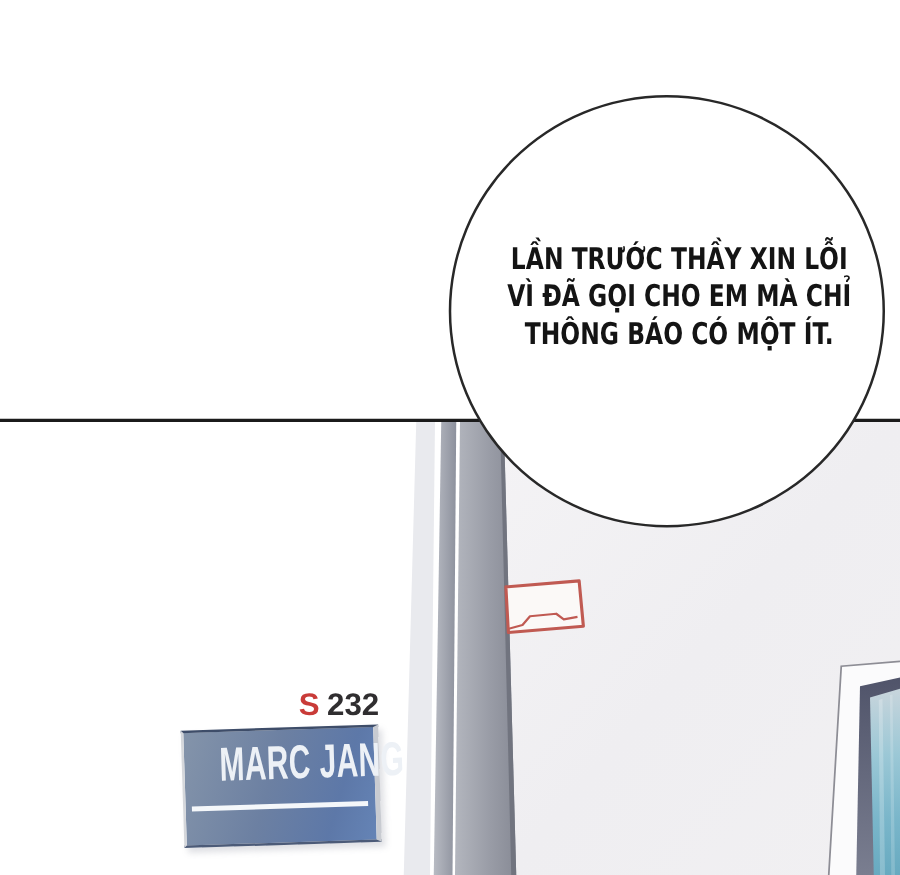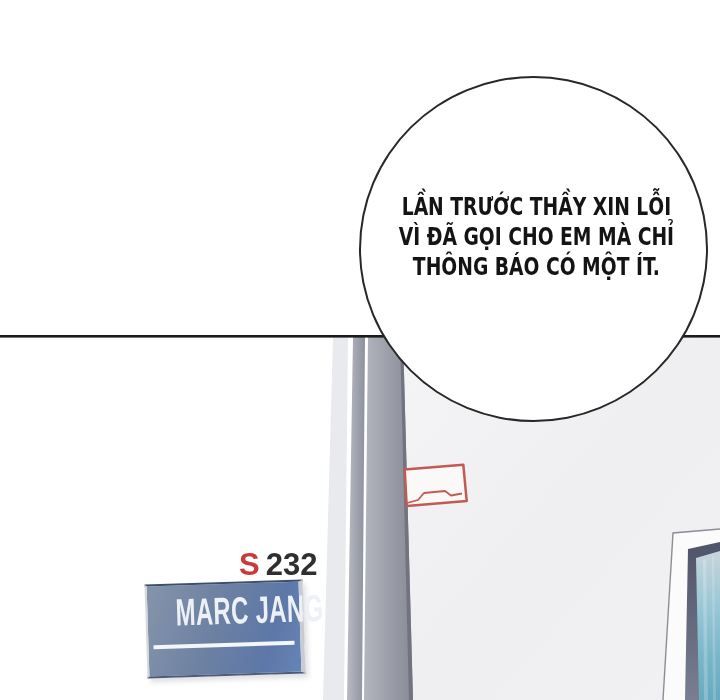--- a/index.html
+++ b/index.html
@@ -26,21 +26,20 @@
     border: 2.5px solid #282828;
     border-radius: 50%;
     box-sizing: border-box;
     z-index: 2;
   }
   .bubble-inner {
     position: absolute;
     inset: 0;
     display: flex;
     align-items: center;
-    justify-content: center;
     padding-bottom: 24px;
     padding-left: 6px;
   }
   .bubble-lines {
     text-align: center;
     font-weight: bold;
     font-size: 24px;
     line-height: 30px;
     color: #141414;
     transform: scaleX(0.78);
@@ -48,21 +47,21 @@
     white-space: nowrap;
     font-family: "DejaVu Sans", sans-serif;
   }
   
   .room-code {
     position: absolute;
     left: 239px; top: 551px;
     z-index: 3;
     font-family: "Liberation Sans", sans-serif;
     font-weight: bold;
-    font-size: 31px;
+    font-size: 25px;
     line-height: 27px;
     letter-spacing: 0px;
     white-space: nowrap;
   }
   .room-code .letter { color: #c93b38; }
   .room-code .number { color: #302e30; margin-left: 6px; }
   
   .sign {
     position: absolute;
     left: 146px; top: 582px;

